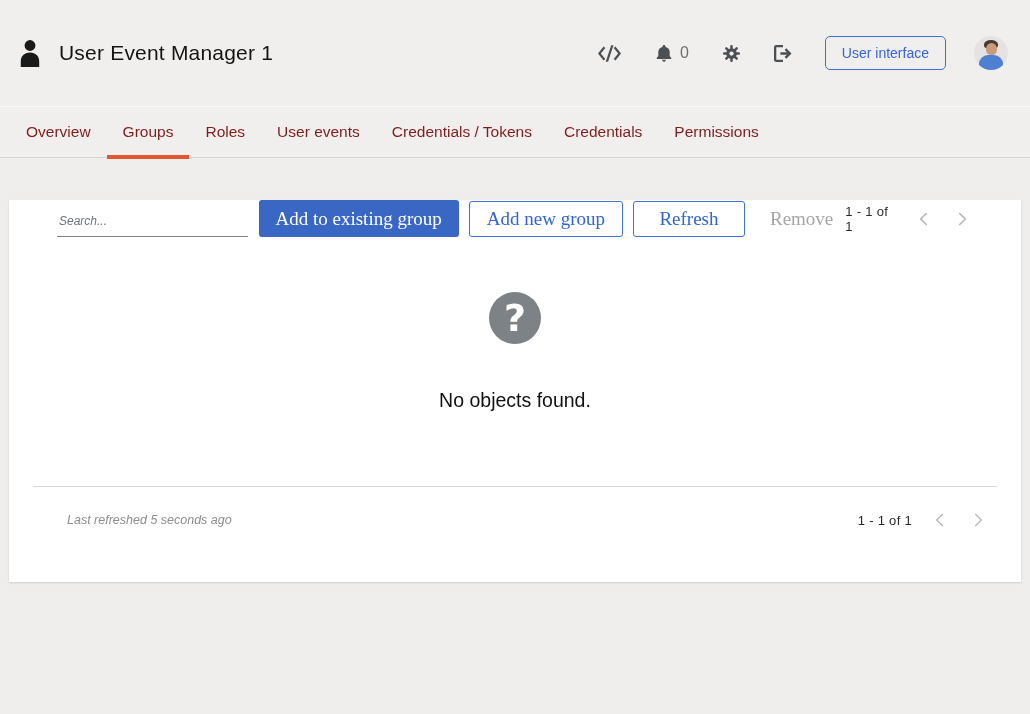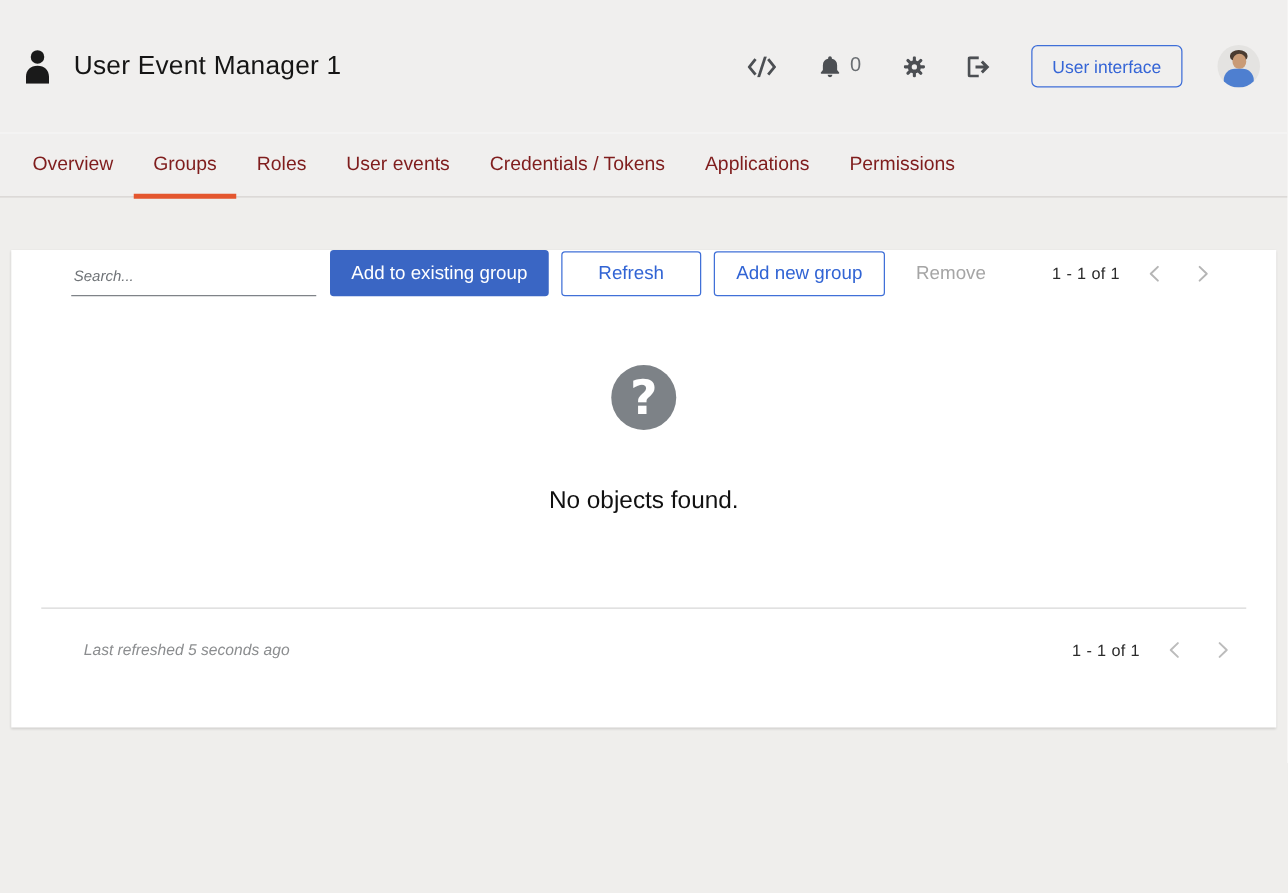--- a/index.html
+++ b/index.html
@@ -98,22 +98,22 @@
   .search input {
     width: 100%;
     border: none; outline: none; background: transparent;
     font-family: "Liberation Sans", sans-serif;
     font-size: 12px;
     padding: 0 2px 8px 2px;
     color:#333;
   }
   .search input::placeholder { font-style: italic; color: #6f7377; }
   .btn {
-    font-family: Liberation Sans, sans-serif;
-    font-size: 15px;
+    font-family: Liberation Serif, serif;
+    font-size: 19px;
     height: 36px;
     border-radius: 3px;
     padding: 0 17px;
     cursor: pointer;
     white-space: nowrap;
     text-align: center;
   }
   .btn-primary { background:#3a66c4; color:#fff; border:none; height:37px; }
   .btn-outline { background:#fff; color:#3164d4; border:1px solid #4070d8; margin-left:10px; }
   .btn-refresh { min-width:112px; }
@@ -219,33 +219,33 @@
     </div>
   </div>
 </header>
 
 <nav class="tab-bar">
   <div class="tab">Overview</div>
   <div class="tab active">Groups</div>
   <div class="tab">Roles</div>
   <div class="tab">User events</div>
   <div class="tab">Credentials / Tokens</div>
-  <div class="tab">Applications</div>
+  <div class="tab">Credentials</div>
   <div class="tab">Permissions</div>
 </nav>
 
 <main class="card">
 
   <div class="toolbar">
     <div class="search">
       <input type="text" placeholder="Search..." style="">
     </div>
     <button class="btn btn-primary">Add to existing group</button>
+    <button class="btn btn-outline">Add new group</button>
     <button class="btn btn-outline btn-refresh">Refresh</button>
-    <button class="btn btn-outline">Add new group</button>
     <button class="btn btn-ghost">Remove</button>
     <div class="pager">
       <span class="range">1 - 1 of 1</span>
       <span class="chev chev-prev">
         <svg width="11" height="14" viewBox="0 0 11 14">
             <path d="M8.3 1.5L2.6 7l5.7 5.5" fill="none" stroke="#b5b5b5" stroke-width="1.6" stroke-linecap="round" stroke-linejoin="round"></path>
           </svg>
       </span>
       <span class="chev chev-next">
         <svg width="11" height="14" viewBox="0 0 11 14">

